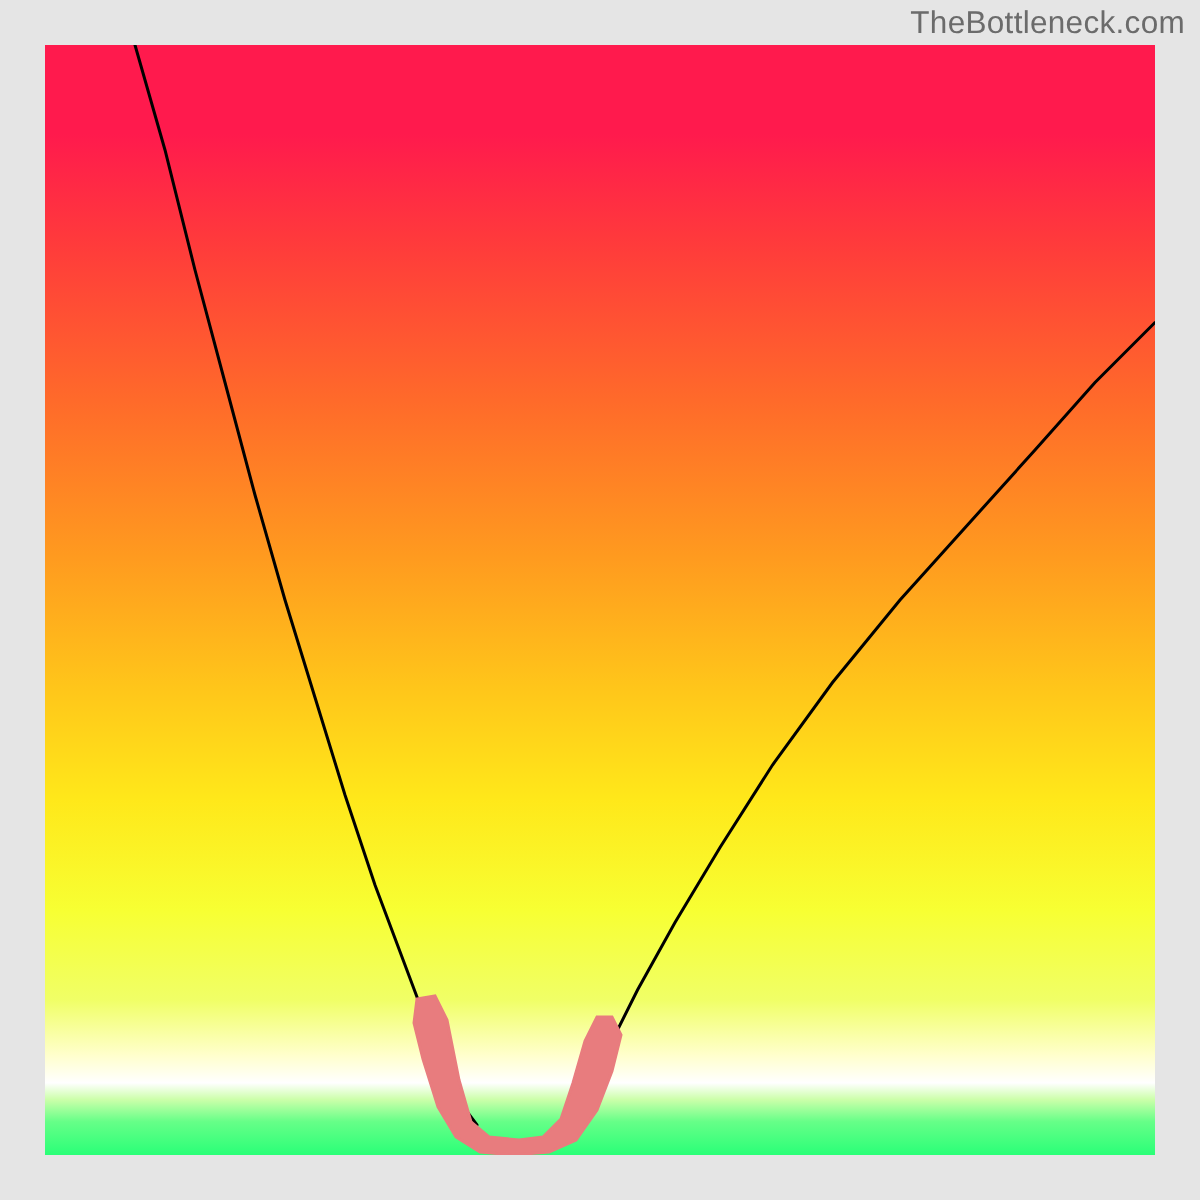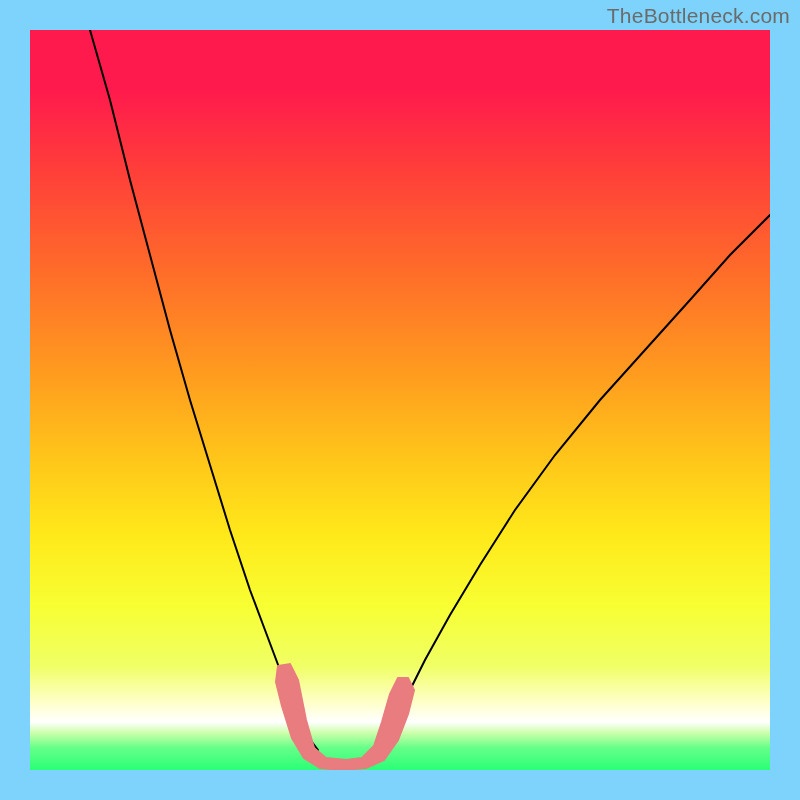--- a/index.html
+++ b/index.html
@@ -10,21 +10,21 @@
     overflow: hidden;
     background: #000;
     font-family: Arial, Helvetica, sans-serif;
   }
   .frame {
     position: absolute;
     top: 0;
     left: 0;
     width: 800px;
     height: 800px;
-    background: #7dd3fc;
+    background: #e5e5e5;
   }
   .plot-area {
     position: absolute;
     top: 30px;
     left: 30px;
     width: 740px;
     height: 740px;
     background: linear-gradient(
       to bottom,
       #ff1a4d 0%,

